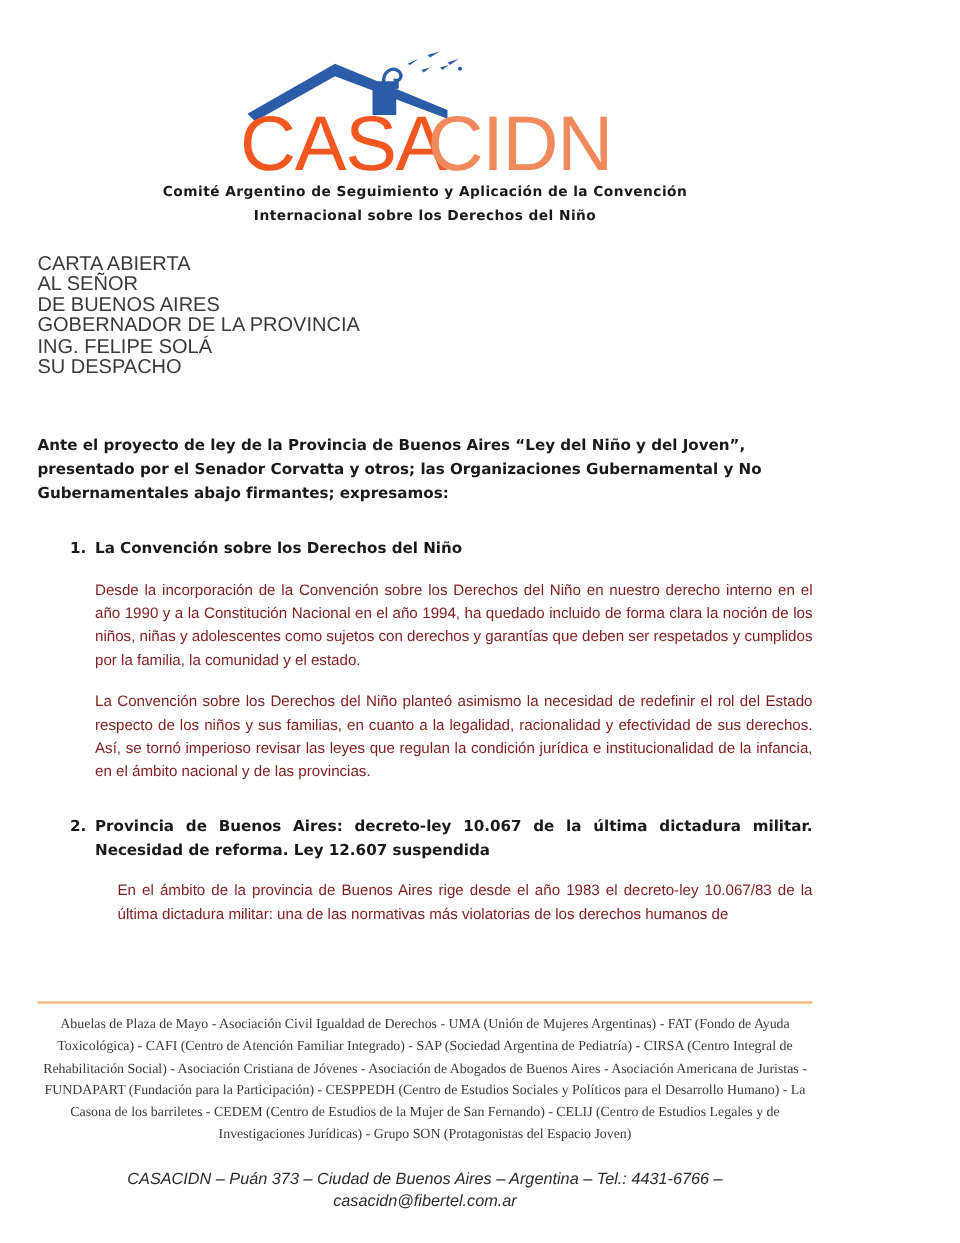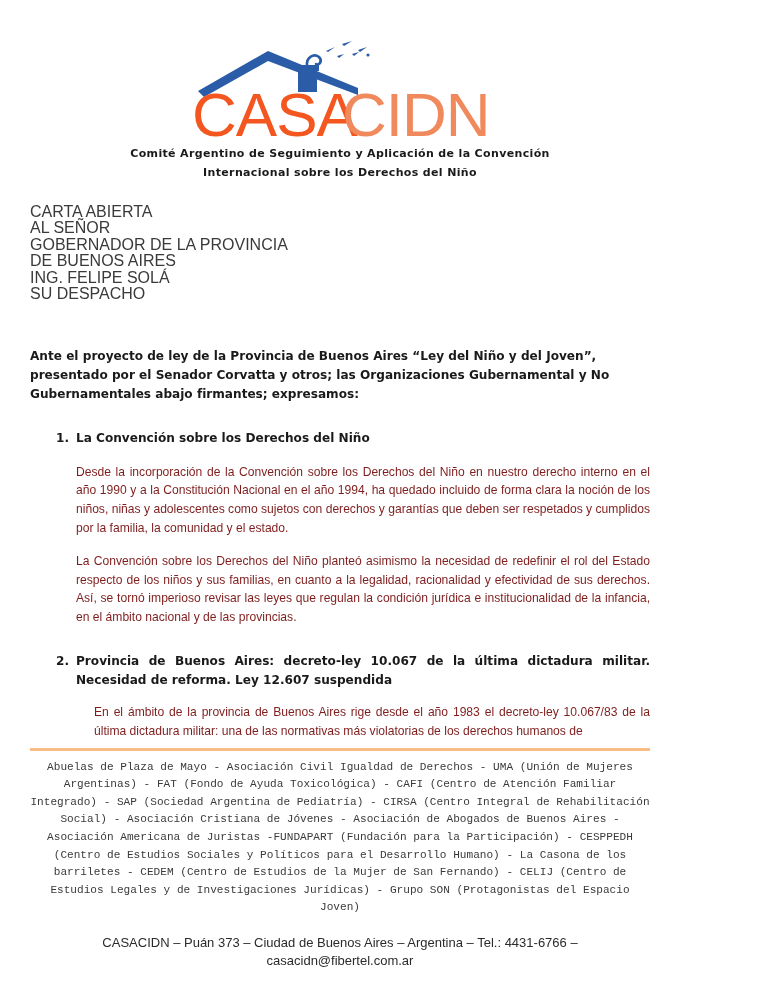--- a/index.html
+++ b/index.html
@@ -117,33 +117,34 @@
     right: 30px;
     bottom: 24px;
   }
   .footer-rule {
     height: 2.5px;
     background: #f7bd84;
     width: 100%;
     margin-bottom: 8px;
   }
   .footer-orgs {
-    font-family: Liberation Mono, monospace;
+    font-family: Liberation Serif, serif;
     font-size: 11.1px;
     line-height: 17.6px;
     color: #3a3a3a;
     text-align: center;
   }
   .footer-contact {
     margin-top: 17px;
     text-align: center;
     font-family: "Liberation Sans", sans-serif;
     font-size: 13px;
     line-height: 18px;
     color: #2b2b2b;
+    font-style: italic;
   }
 </style>
 </head>
 <body>
 
 <div class="page">
 
   <div class="logo-block">
     <div class="logo-mark">
       <svg viewBox="0 0 300 102" xmlns="http://www.w3.org/2000/svg">
@@ -176,22 +177,22 @@
 
     <div class="subtitle">
       <div>Comité Argentino de Seguimiento y Aplicación de la Convención</div>
       <div>Internacional sobre los Derechos del Niño</div>
     </div>
   </div>
 
   <div class="address">
     <div>CARTA ABIERTA</div>
     <div>AL SEÑOR</div>
+    <div>DE BUENOS AIRES</div>
     <div>GOBERNADOR DE LA PROVINCIA</div>
-    <div>DE BUENOS AIRES</div>
     <div>ING. FELIPE SOLÁ</div>
     <div>SU DESPACHO</div>
   </div>
 
   <div class="intro">Ante el proyecto de ley de la Provincia de Buenos Aires “Ley del Niño y del Joven”, presentado por el Senador Corvatta y otros; las Organizaciones Gubernamental y No Gubernamentales abajo firmantes; expresamos:</div>
 
   <div class="section">
     <div class="section-head">
       <span class="section-num">1.</span>
       <span class="section-title">La Convención sobre los Derechos del Niño</span>

